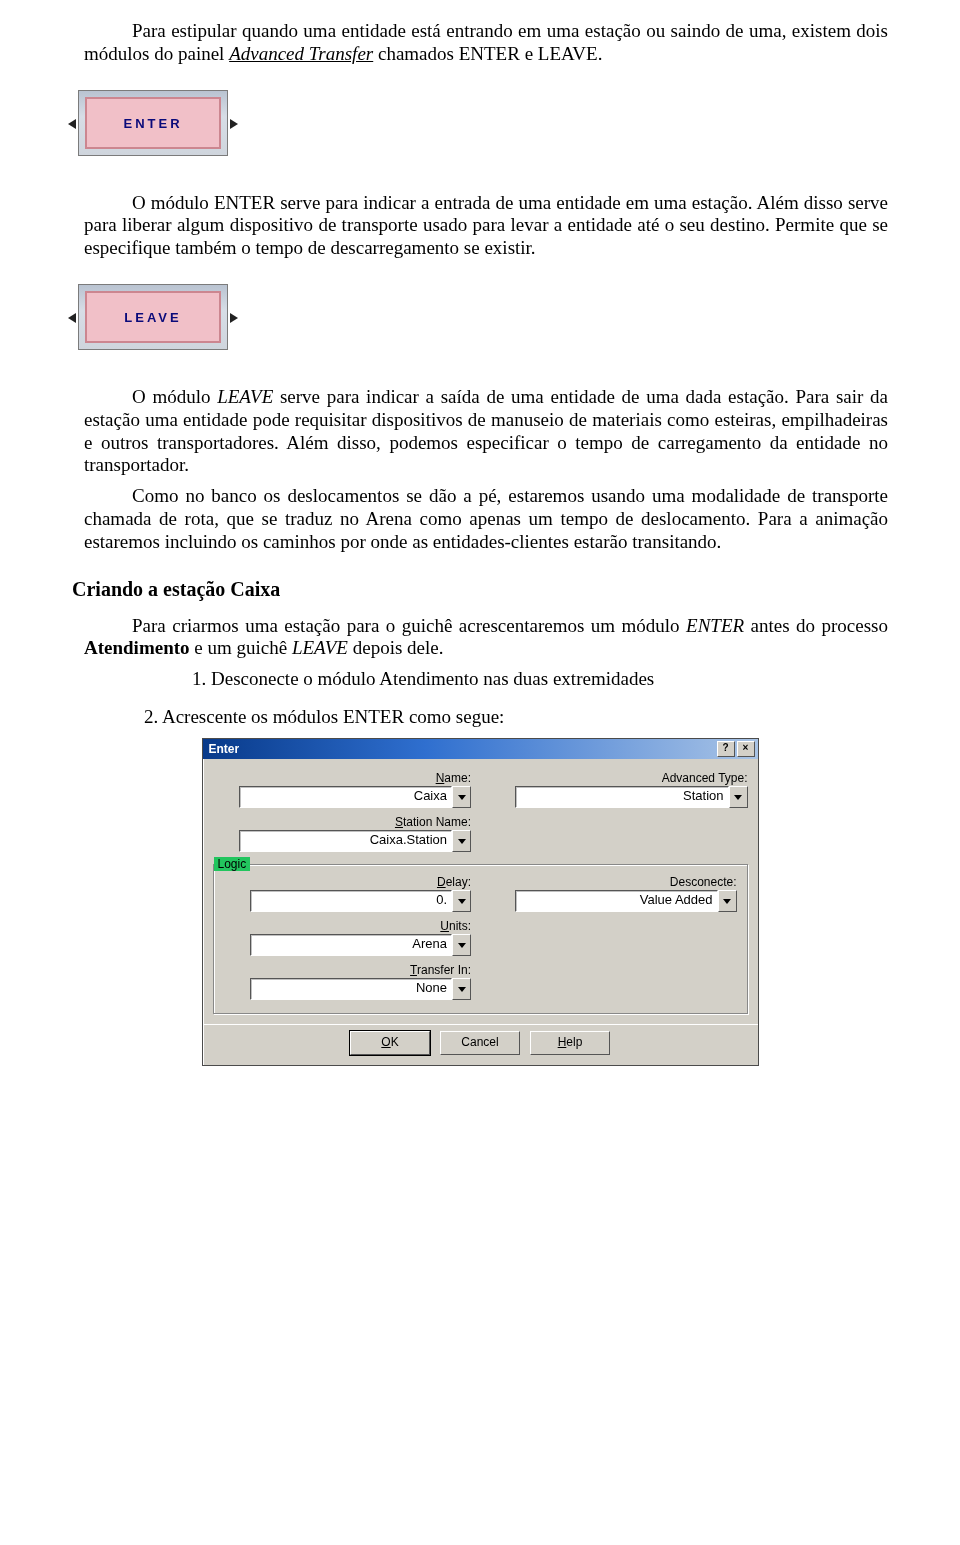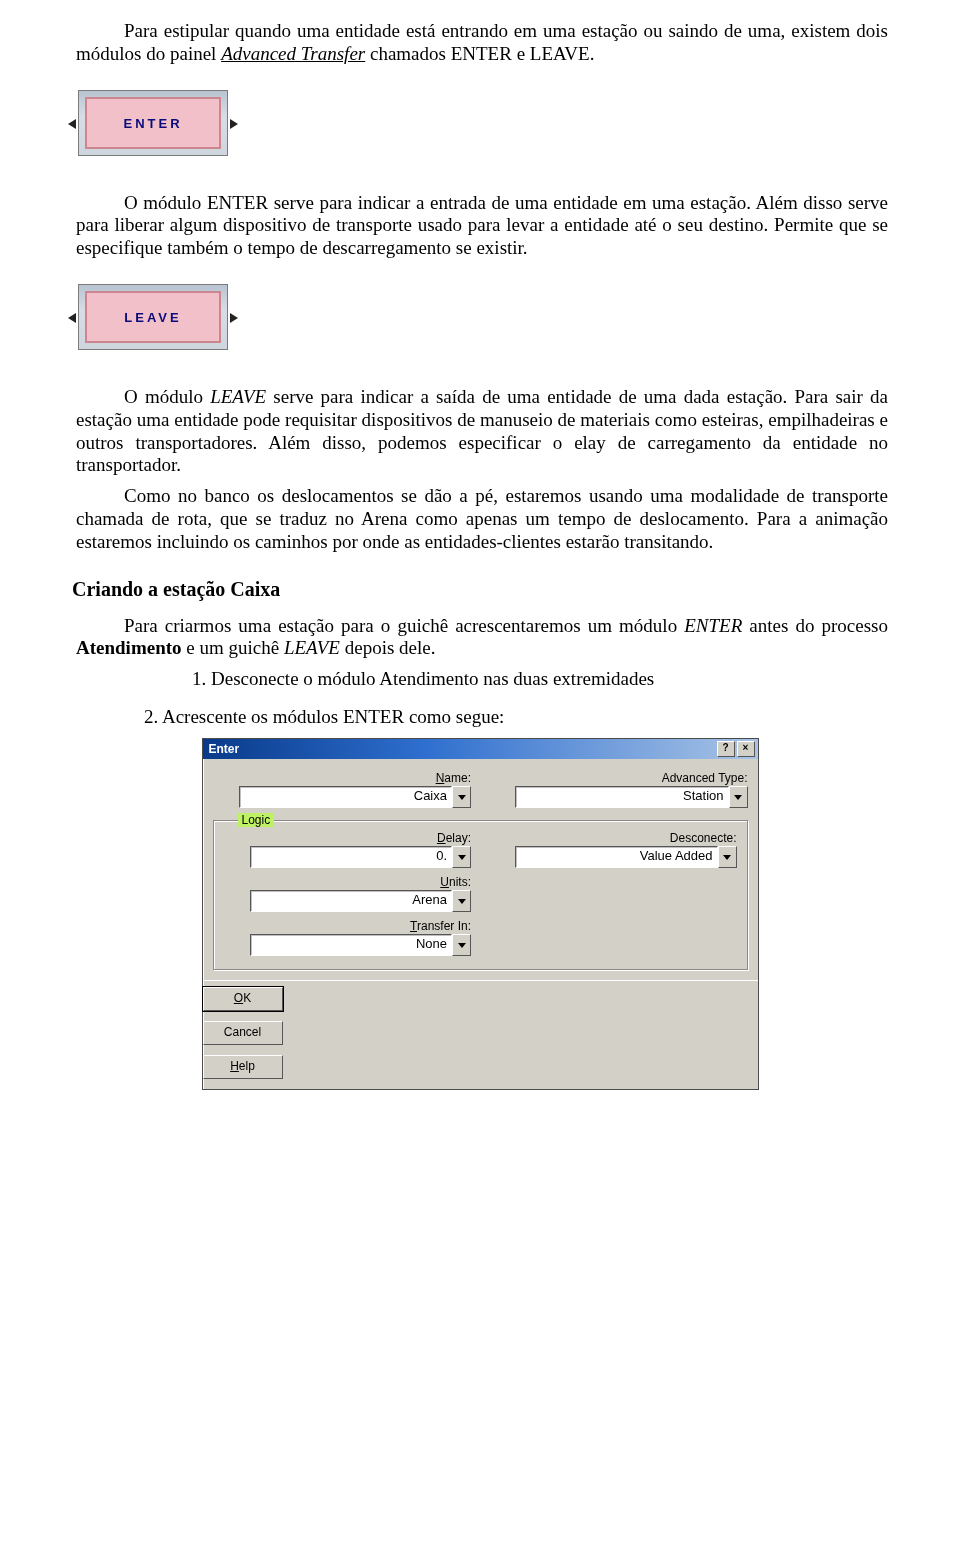--- a/index.html
+++ b/index.html
@@ -9,21 +9,21 @@
     font-family: "Times New Roman", Times, serif;
     font-size: 19px;
     color: #000;
     width: 960px;
   }
   .page {
     padding: 20px 72px 20px 72px;
   }
   .para {
     text-align: justify;
-    margin: 0 0 8px 4px;
+    margin: 0 0 8px 12px;
     line-height: 1.2;
   }
   .para-first {
     text-indent: 48px;
   }
   .italic { font-style: italic; }
   .underline { text-decoration: underline; }
   .module-block {
     margin: 18px 0 28px 0;
     position: relative;
@@ -175,32 +175,31 @@
   .groupbox {
     border:1px solid #888;
     border-top-color:#888;
     box-shadow: 1px 1px 0 #fff, inset 1px 1px 0 #fff;
     margin: 12px 0 6px 0;
     padding: 6px 10px 10px 10px;
     position:relative;
   }
   .group-title{
     position:absolute;
-    top:-8px;left:24px;
-    background:#bef264;
+    top:-8px;left:0;
+    background:#22c55e;
     padding:0 4px;
     font-size:12px;
   }
   .dlg-footer{
     display:flex;
     justify-content:center;
     gap:10px;
     padding:6px 0 10px 0;
     border-top:1px solid #fff;
-    flex-direction:column;
   }
   .btn {
     width:78px;height:22px;
     background:#d3d0c8;
     border:1px solid #fff;
     border-right-color:#555;
     border-bottom-color:#555;
     font-family: Tahoma, Arial, sans-serif;
     font-size:12px;
     text-align:center;
@@ -236,21 +235,21 @@
     <div class="conn-left"></div>
     <div class="module-outer">
       <div class="module-inner">
         <span class="module-label">LEAVE</span>
       </div>
     </div>
     <div class="conn-right" style="left:158px"></div>
   </div>
 
   <p class="para para-first">
-    <span>O módulo </span><span class="italic">LEAVE</span><span> serve para indicar a saída de uma entidade de uma dada estação. Para sair da estação uma entidade pode requisitar dispositivos de manuseio de materiais como esteiras, empilhadeiras e outros transportadores. Além disso, podemos especificar o elay de carregamento da entidade no transportador.</span>
+    <span>O módulo </span><span class="italic">LEAVE</span><span> serve para indicar a saída de uma entidade de uma dada estação. Para sair da estação uma entidade pode requisitar dispositivos de manuseio de materiais como esteiras, empilhadeiras e outros transportadores. Além disso, podemos especificar o tempo de carregamento da entidade no transportador.</span>
   </p>
   <p class="para para-first">Como no banco os deslocamentos se dão a pé, estaremos usando uma modalidade de transporte chamada de rota, que se traduz no Arena como apenas um tempo de deslocamento. Para a animação estaremos incluindo os caminhos por onde as entidades-clientes estarão transitando.</p>
 
   <h3 class="subhead">Criando a estação Caixa</h3>
 
   <p class="para para-first">
     <span>Para criarmos uma estação para o guichê acrescentaremos um módulo </span><span class="italic">ENTER</span><span> antes do processo </span><b>Atendimento</b><span> e um guichê </span><span class="italic">LEAVE</span><span> depois dele.</span>
   </p>
   <p class="step">1. Desconecte o módulo Atendimento nas duas extremidades</p>
   <p class="step2">2.  Acrescente os módulos ENTER como segue:</p>
@@ -280,20 +279,32 @@
             <div class="lbl">Advanced Type:</div>
             <div class="field">
               <div class="txt">Station</div>
               <div class="dd-btn">
                   <span></span>
                 </div>
             </div>
           </div>
         </div>
 
+        <div class="row">
+          <div class="col">
+            <div class="lbl"><span class="u">S</span>tation Name:</div>
+            <div class="field">
+              <div class="txt">Caixa.Station</div>
+              <div class="dd-btn">
+                  <span></span>
+                </div>
+            </div>
+          </div>
+          <div class="col"></div>
+        </div>
 
         <div class="groupbox">
           <div class="group-title">Logic</div>
 
           <div class="row">
             <div class="col">
               <div class="lbl"><span class="u">D</span>elay:</div>
               <div class="field">
                 <div class="txt">0.</div>
                 <div class="dd-btn">

